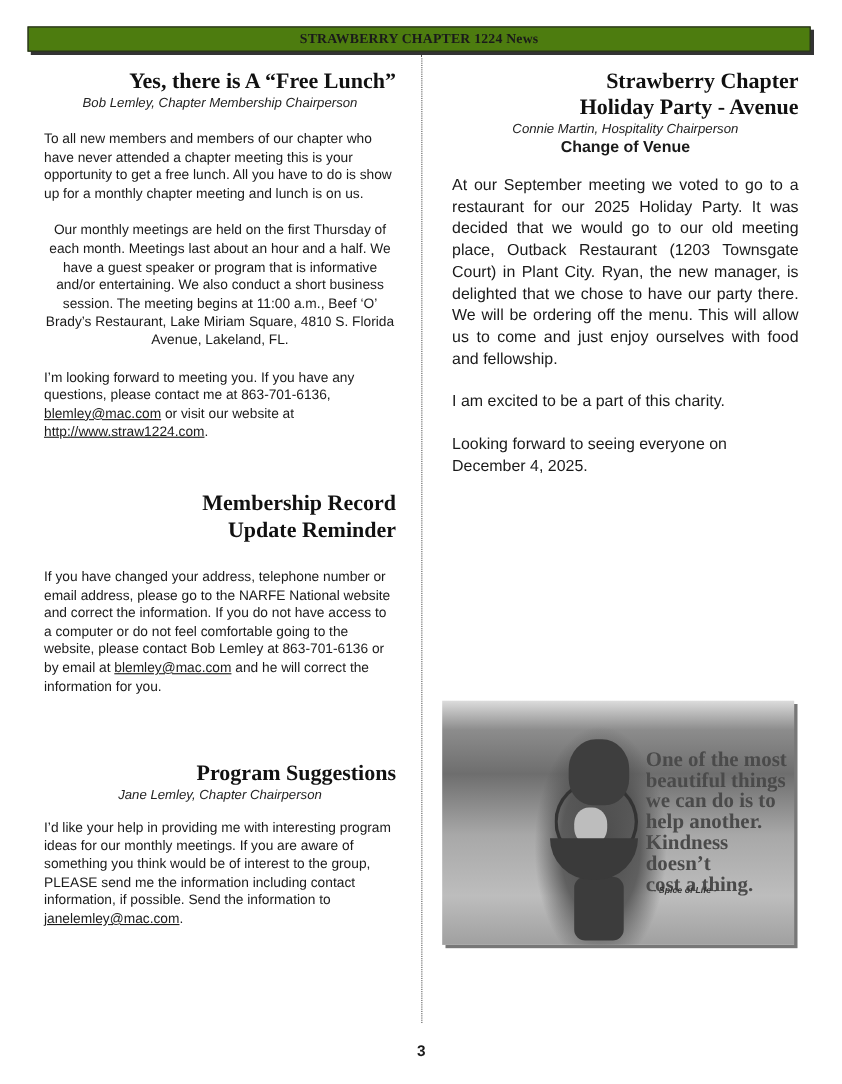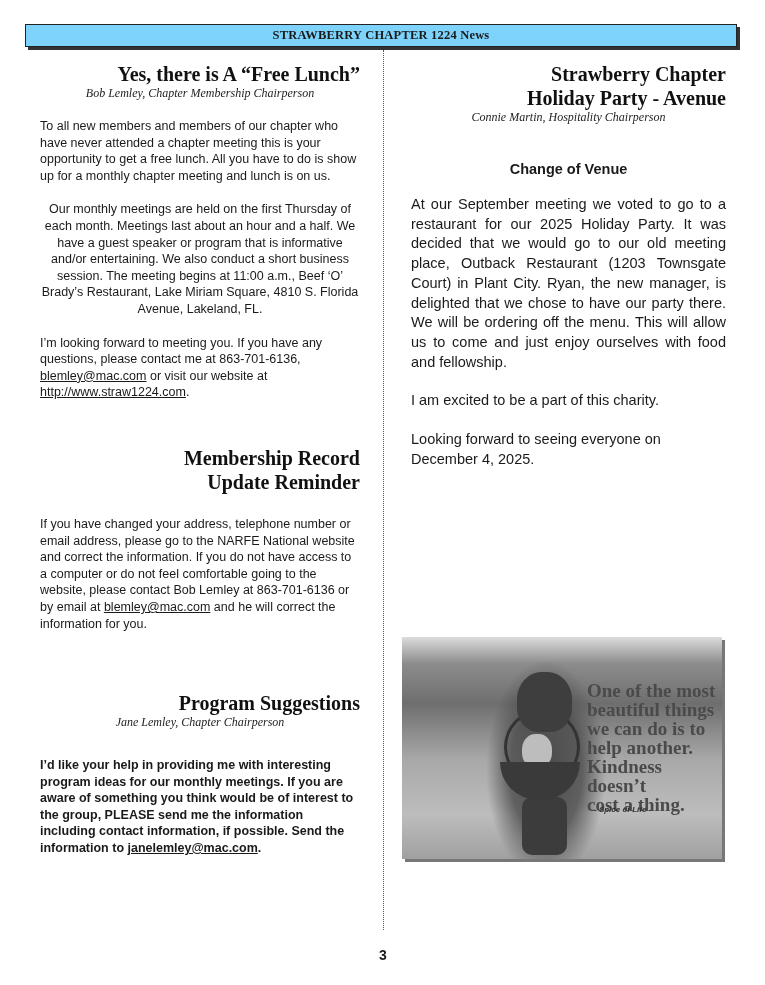--- a/index.html
+++ b/index.html
@@ -2,37 +2,37 @@
 <html><head>
 <meta charset="utf-8">
 <style>
   html, body { margin: 0; padding: 0; }
   body {
     width: 765px; height: 985px; background: #ffffff; position: relative; overflow: hidden;
     font-family: "Liberation Sans", sans-serif; color: #1a1a1a;
   }
   .masthead {
     position: absolute; left: 25px; top: 24px; width: 710px; height: 21px;
-    border: 1.5px solid #222; box-shadow: 3px 3px 0 #333; background: #7dd3fc;
+    border: 1.5px solid #222; box-shadow: 3px 3px 0 #333; background: #4d7c0f;
     text-align: center; font-family: "Liberation Serif", serif; font-weight: bold;
     font-size: 12.5px; line-height: 21px; letter-spacing: 0.2px;
   }
   .divider {
     position: absolute; left: 383px; top: 50px; height: 880px; width: 0;
     border-left: 1.5px dotted #555;
   }
   .col { position: absolute; }
   .col-left { left: 40px; width: 320px; }
   .col-right { left: 411px; width: 315px; }
   .h1 {
     font-family: "Liberation Serif", serif; font-weight: bold; font-size: 20px;
     text-align: right; line-height: 24px; margin: 0; color: #111;
   }
   .byline {
-    font-style: italic; font-size: 12px; text-align: center; margin: 0; line-height: 15px; color: #222; font-family: Liberation Serif, serif;
+    font-style: italic; font-size: 12px; text-align: center; margin: 0; line-height: 15px; color: #222;
   }
   .body-text {
     font-size: 12.5px; line-height: 16.6px; margin: 0; color: #1a1a1a;
   }
   .body-right {
     font-size: 14.5px; line-height: 19.7px; margin: 0; text-align: justify; color: #1a1a1a;
   }
   .link { text-decoration: underline; color: #1a1a1a; cursor: pointer; }
   .subhead {
     font-weight: bold; font-size: 14.5px; text-align: center; margin: 0; line-height: 18px;
@@ -96,28 +96,28 @@
 
 <div class="col col-left" style="top:446px;">
   <h2 class="h1">Membership Record</h2>
   <h2 class="h1">Update Reminder</h2>
   <p class="body-text" style="margin-top:22px;"><span>If you have changed your address, telephone number or email address, please go to the NARFE National website and correct the information.  If you do not have access to a computer or do not feel comfortable going to the website, please contact Bob Lemley at 863-701-6136 or by email at </span><span class="link">blemley@mac.com</span><span> and he will correct the information for you.</span></p>
 </div>
 
 <div class="col col-left" style="top:691px;">
   <h2 class="h1">Program Suggestions</h2>
   <p class="byline">Jane Lemley, Chapter Chairperson</p>
-  <p class="body-text" style="margin-top:27px;font-weight:bold;"><span>I’d like your help in providing me with interesting program ideas for our monthly meetings.  If you are aware of something you think would be of interest to the group, PLEASE send me the information including contact information, if possible.  Send the information to </span><span class="link">janelemley@mac.com</span><span>.</span></p>
+  <p class="body-text" style="margin-top:14px;"><span>I’d like your help in providing me with interesting program ideas for our monthly meetings.  If you are aware of something you think would be of interest to the group, PLEASE send me the information including contact information, if possible.  Send the information to </span><span class="link">janelemley@mac.com</span><span>.</span></p>
 </div>
 
 <div class="col col-right" style="top:62px;">
   <h2 class="h1">Strawberry Chapter</h2>
   <h2 class="h1">Holiday Party - Avenue</h2>
   <p class="byline">Connie Martin, Hospitality Chairperson</p>
-  <p class="subhead" style="margin-top:35px;">Change of Venue</p>
+  <p class="subhead" style="margin-top:0;">Change of Venue</p>
   <p class="body-right" style="margin-top:17px;">At our September meeting we voted to go to a restaurant for our 2025 Holiday Party.  It was decided that we would go to our old meeting place, Outback Restaurant (1203 Townsgate Court) in Plant City.  Ryan, the new manager, is delighted that we chose to have our party there. We will be ordering off the menu.  This will allow us to come and just enjoy ourselves with food and fellowship.</p>
   <p class="body-right" style="margin-top:19px;">I am excited to be a part of this charity.</p>
   <p class="body-right" style="margin-top:19px; text-align:left;">Looking forward to seeing everyone on December 4, 2025.</p>
 </div>
 
 <div class="photo">
   <div class="handle"></div>
   <div class="dog-head"></div>
   <div class="legs"></div>
   <div class="puppy"></div>

